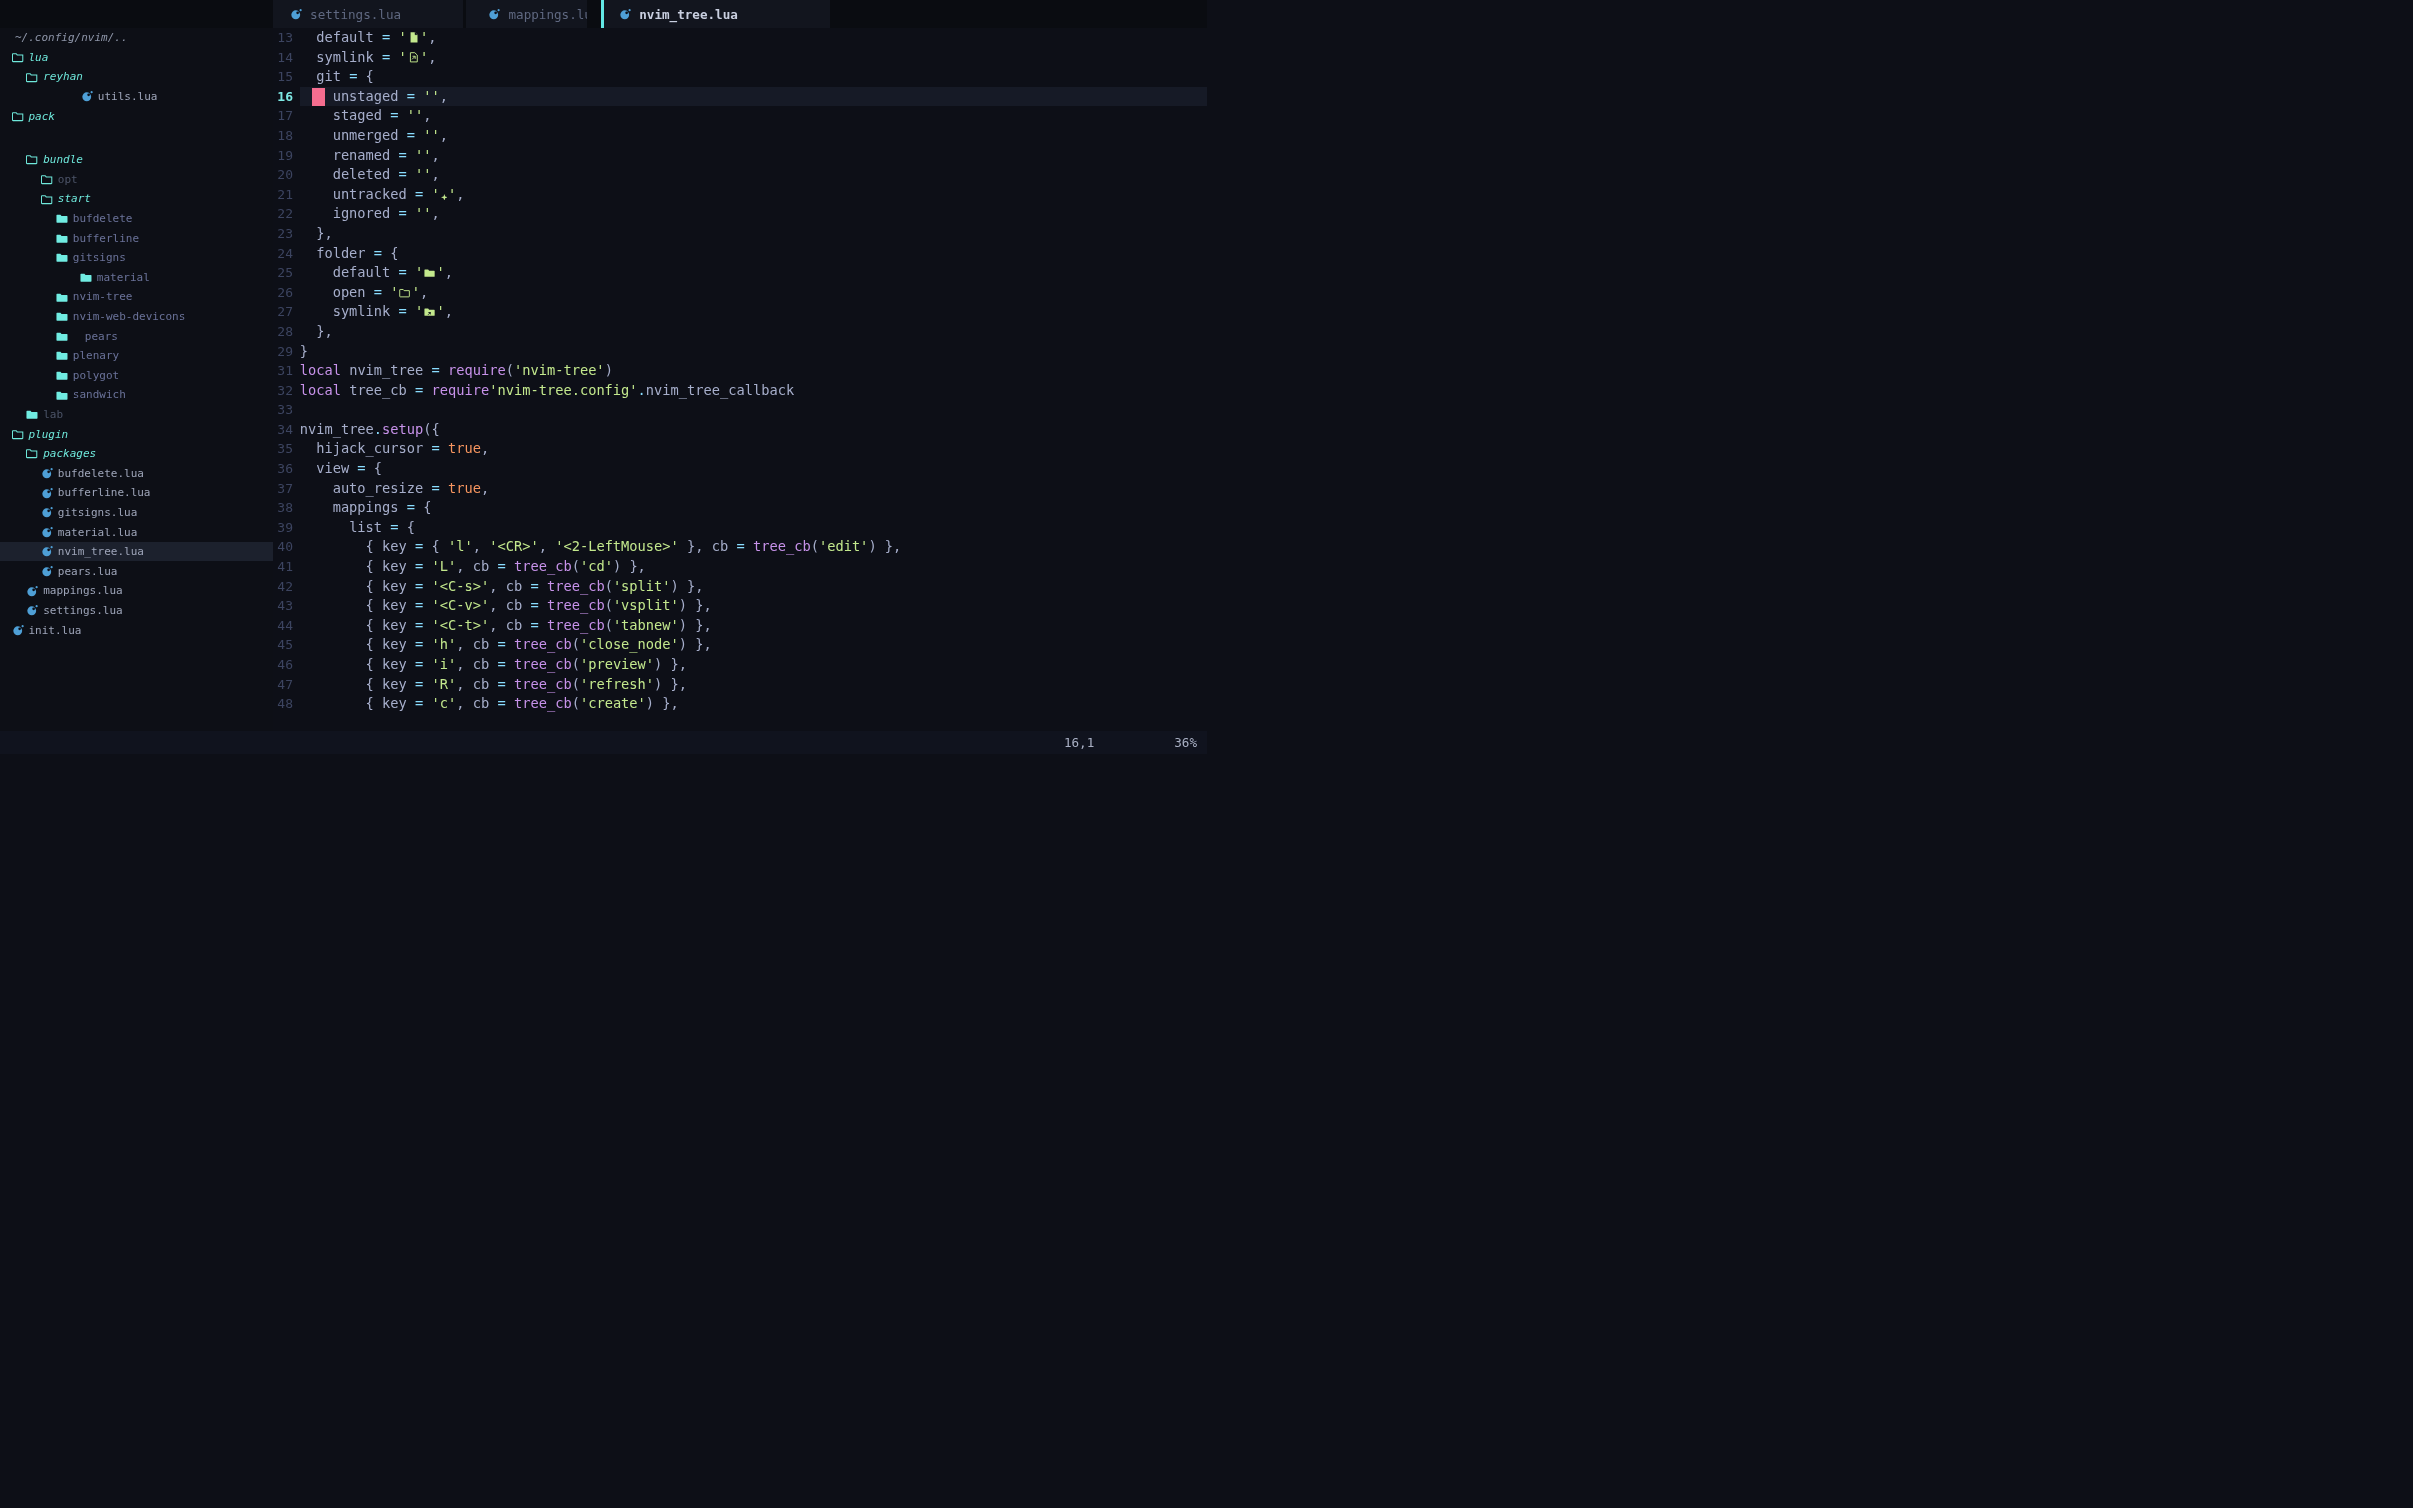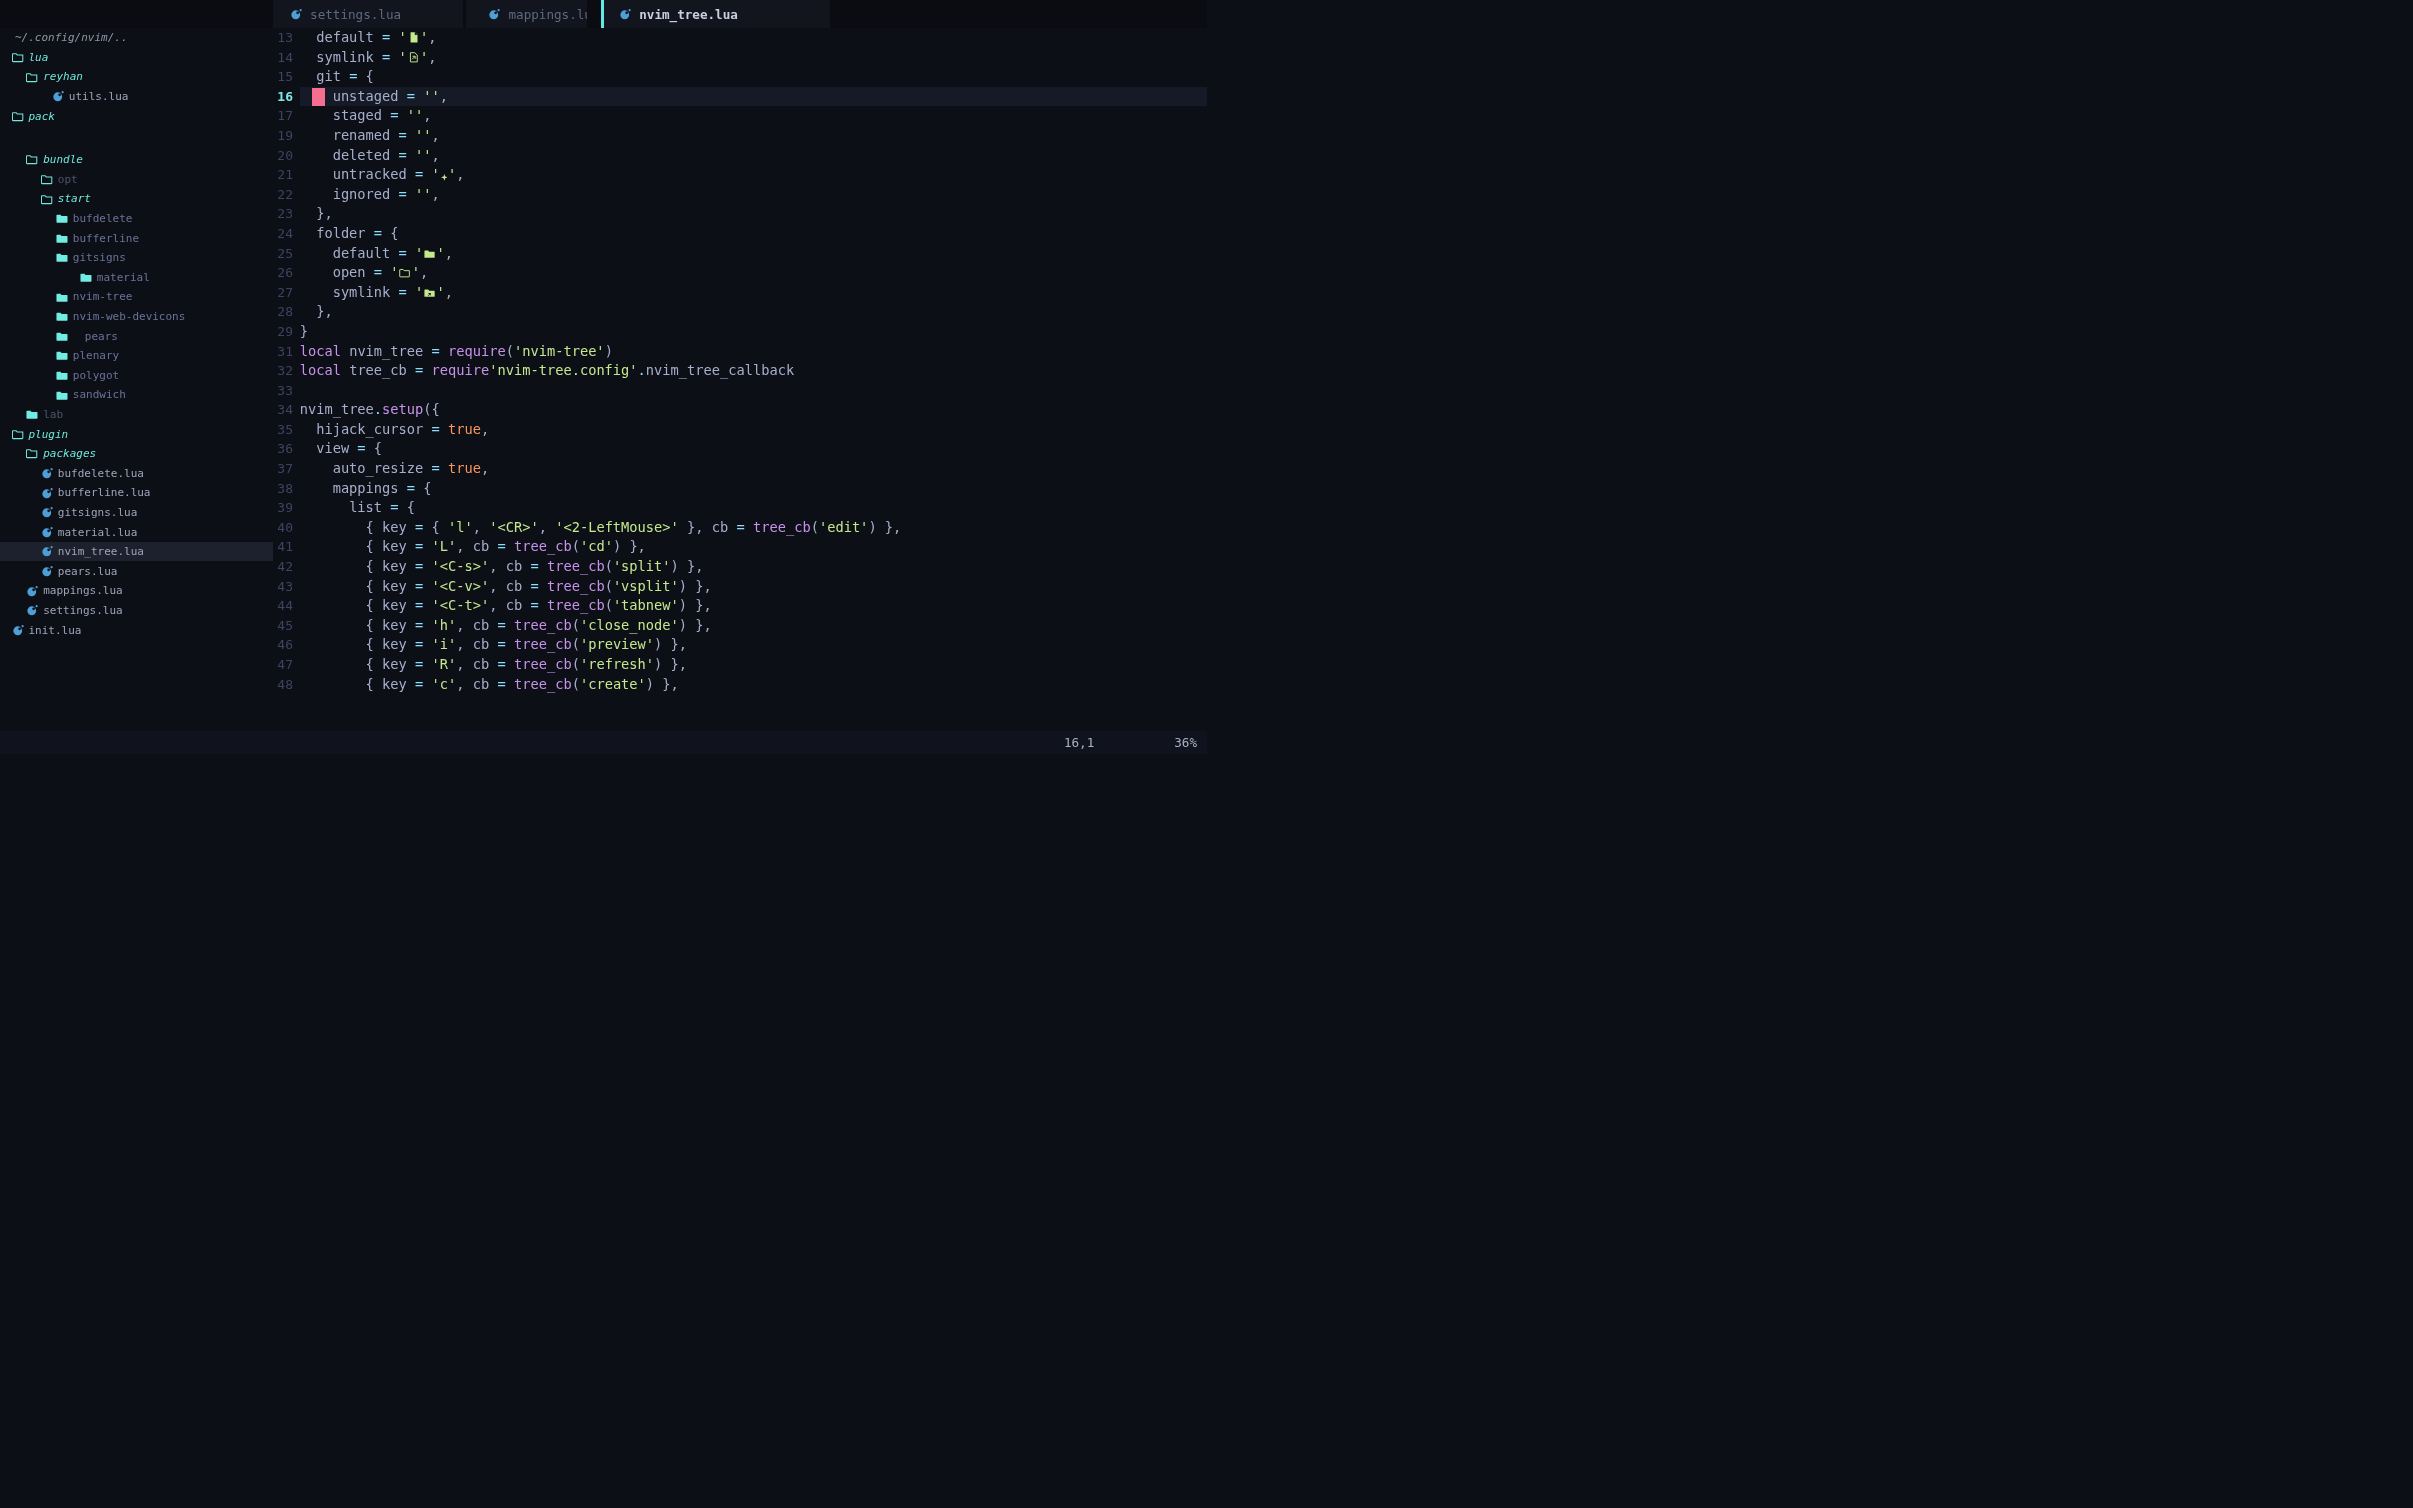--- a/index.html
+++ b/index.html
@@ -99,21 +99,21 @@
         <span class="t-dir">lua</span>
       </div>
       <div class="trow" style="padding-left: 26.4px;">
         <span class="nicon">
           <svg width="12.6" height="12.6" viewBox="0 0 16 16">
             <path d="M1.8 3.4h4l1.3 1.6h7.1v7.8a.7.7 0 0 1-.7.7H1.8a.7.7 0 0 1-.7-.7V4.1a.7.7 0 0 1 .7-.7z" fill="none" stroke="#6fe9dc" stroke-width="1.3" transform="translate(-.5 0)"></path>
           </svg>
         </span>
         <span class="t-dir">reyhan</span>
       </div>
-      <div class="trow" style="padding-left: 52px;">
+      <div class="trow" style="padding-left: 41px; margin-left: 40px;">
         <span class="nicon">
           <svg width="12.6" height="12.6" viewBox="0 0 16 16">
             <circle cx="7.3" cy="8.6" r="5.6" fill="#4e9fd6"></circle>
             <circle cx="9.7" cy="6.1" r="1.7" fill="#0d0f17"></circle>
             <circle cx="13.5" cy="2.7" r="1.4" fill="#4e9fd6"></circle>
           </svg>
         </span>
         <span class="t-file">utils.lua</span>
       </div>
       <div class="trow" style="padding-left: 11.7px;">
@@ -350,20 +350,21 @@
             <path d="M3.5 1h6.3l3.2 3.2V15h-9.5z" fill="#c3e88d"></path>
             <path d="M9.6 1v3.4H13z" fill="#0d0f17" stroke="#0d0f17" stroke-width=".6"></path>
           </svg></span><span class="s">'</span><span class="p">,</span></span></div>
     <div class="cl"><span class="ln">14</span><span class="ct" style="padding-left: 2ch;"><span class="v">symlink </span><span class="o">= </span><span class="s">'</span><span><svg class="cicon" width="11.7" height="12.6" viewBox="0 0 16 16">
             <path d="M3.3 1.7h6l3.4 3.3v9.3H3.3z" fill="none" stroke="#c3e88d" stroke-width="1.3"></path>
             <path d="M5.6 10.8l4-4M9.8 10.2V6.6H6.2" fill="none" stroke="#c3e88d" stroke-width="1.3"></path>
           </svg></span><span class="s">'</span><span class="p">,</span></span></div>
     <div class="cl"><span class="ln">15</span><span class="ct" style="padding-left: 2ch;"><span class="v">git </span><span class="o">= </span><span class="p">{</span></span></div>
     <div class="cl"><span class="ln cur">16</span><span class="ct curbg" style="padding-left: 4ch;"><span class="gsign"></span><span class="v">unstaged </span><span class="o">= </span><span class="s">''</span><span class="p">,</span></span></div>
     <div class="cl"><span class="ln">17</span><span class="ct" style="padding-left: 4ch;"><span class="v">staged </span><span class="o">= </span><span class="s">''</span><span class="p">,</span></span></div>
+    <div class="cl"><span class="ln">18</span><span class="ct" style="padding-left: 4ch;"><span class="v">unmerged </span><span class="o">= </span><span class="s">''</span><span class="p">,</span></span></div>
     <div class="cl"><span class="ln">19</span><span class="ct" style="padding-left: 4ch;"><span class="v">renamed </span><span class="o">= </span><span class="s">''</span><span class="p">,</span></span></div>
     <div class="cl"><span class="ln">20</span><span class="ct" style="padding-left: 4ch;"><span class="v">deleted </span><span class="o">= </span><span class="s">''</span><span class="p">,</span></span></div>
     <div class="cl"><span class="ln">21</span><span class="ct" style="padding-left: 4ch;"><span class="v">untracked </span><span class="o">= </span><span class="s">'</span><span><svg class="cicon" width="6.7" height="6.7" viewBox="0 0 8 8">
             <path d="M4 0l1 3 3 1-3 1-1 3-1-3-3-1 3-1z" fill="#c3e88d"></path>
           </svg></span><span class="s">'</span><span class="p">,</span></span></div>
     <div class="cl"><span class="ln">22</span><span class="ct" style="padding-left: 4ch;"><span class="v">ignored </span><span class="o">= </span><span class="s">''</span><span class="p">,</span></span></div>
     <div class="cl"><span class="ln">23</span><span class="ct" style="padding-left: 2ch;"><span class="p">},</span></span></div>
     <div class="cl"><span class="ln">24</span><span class="ct" style="padding-left: 2ch;"><span class="v">folder </span><span class="o">= </span><span class="p">{</span></span></div>
     <div class="cl"><span class="ln">25</span><span class="ct" style="padding-left: 4ch;"><span class="v">default </span><span class="o">= </span><span class="s">'</span><span><svg class="cicon" width="11.7" height="11.7" viewBox="0 0 16 16">
             <path d="M1.3 3.4h4.4l1.3 1.6h6.9a.7.7 0 0 1 .7.7v7.1a.7.7 0 0 1-.7.7H1.3a.7.7 0 0 1-.7-.7V4.1a.7.7 0 0 1 .7-.7z" fill="#c3e88d"></path>

